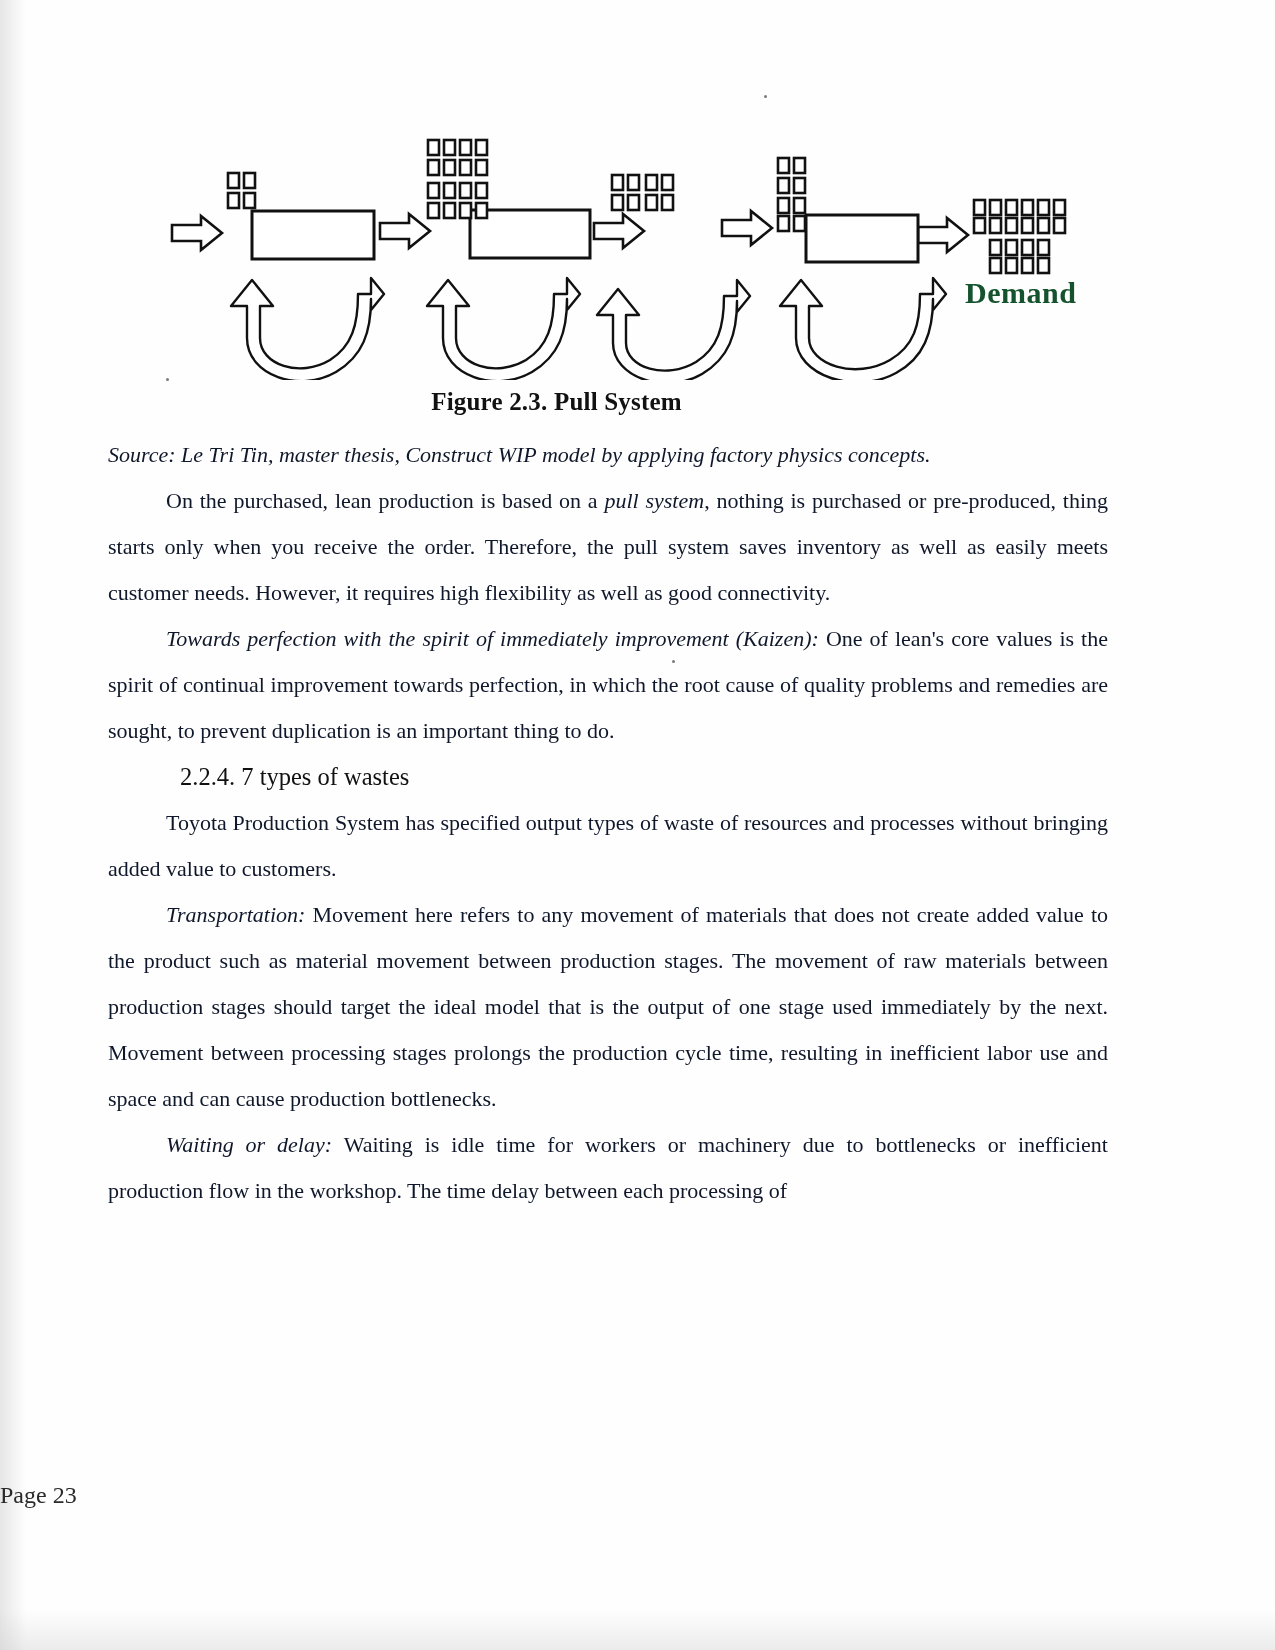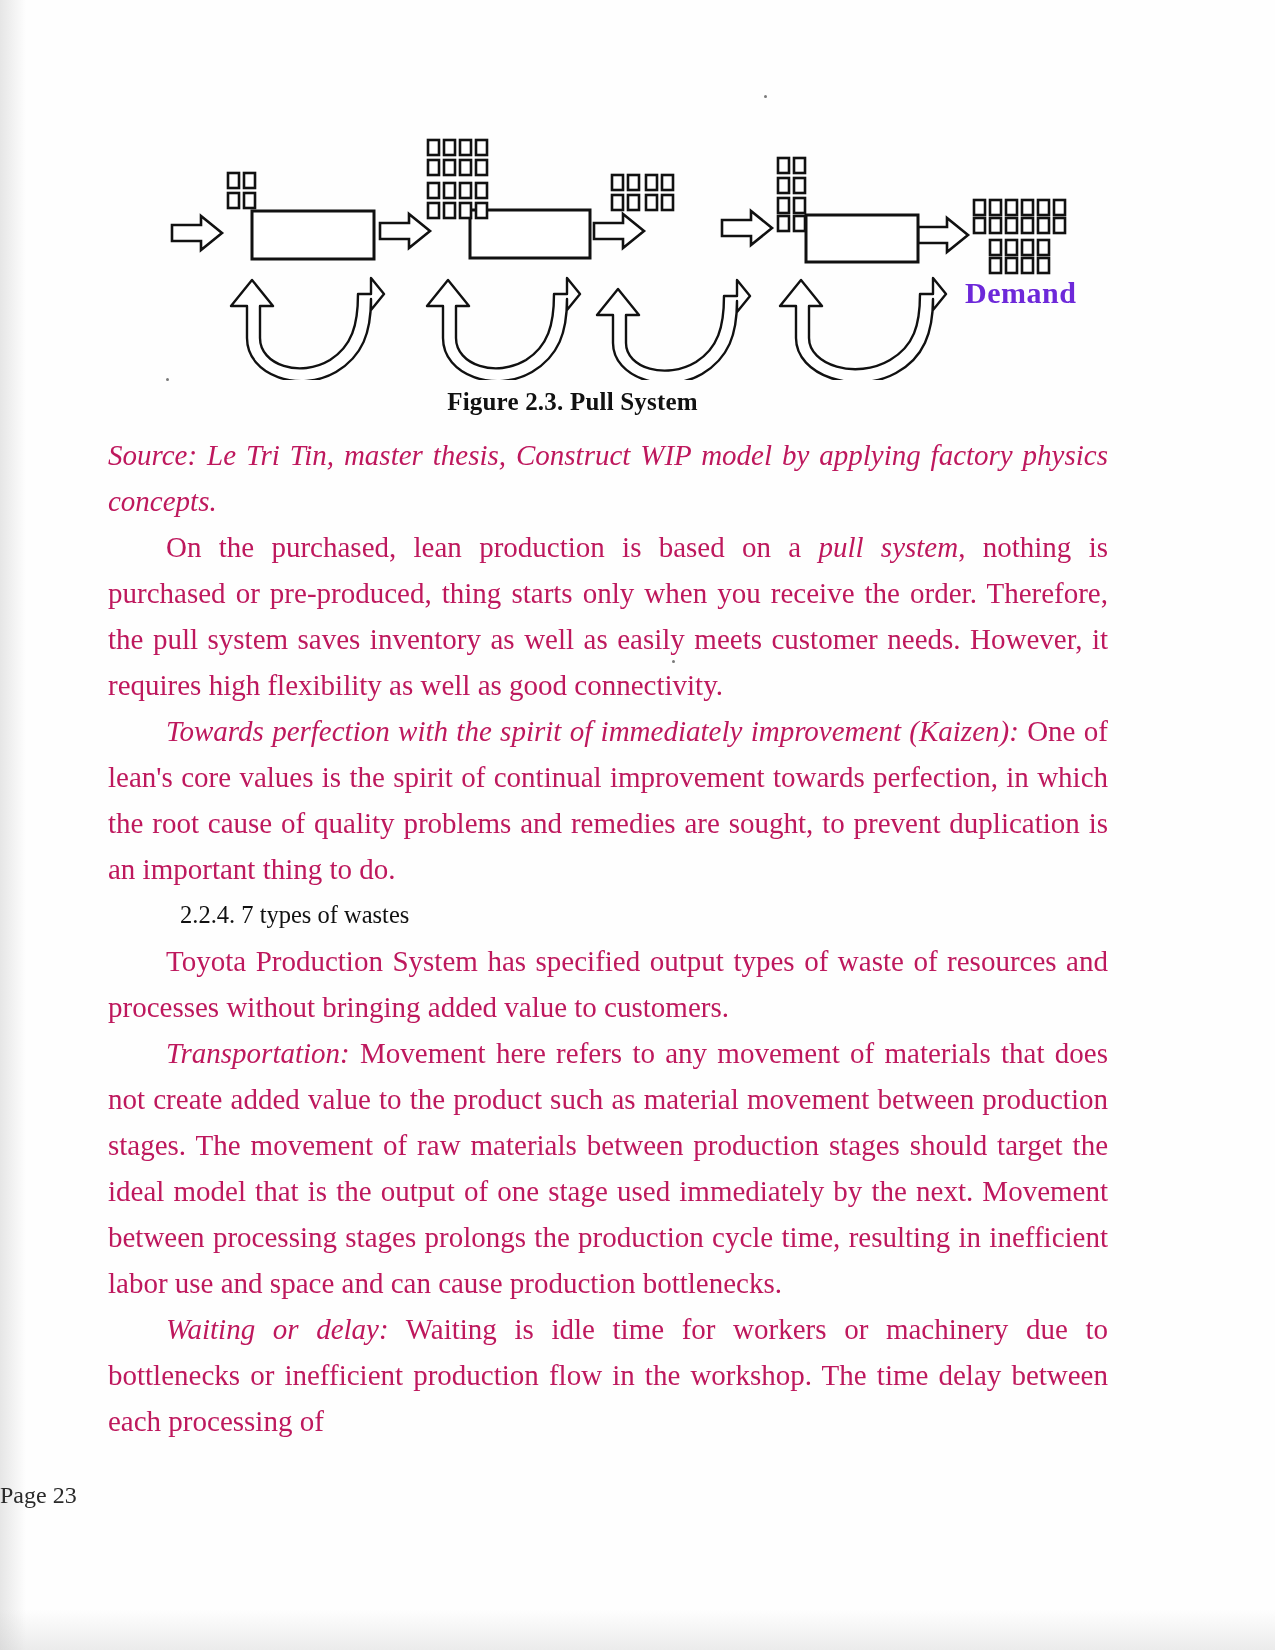--- a/index.html
+++ b/index.html
@@ -29,58 +29,57 @@
   .figure-svg { display: block; }
 
   .demand-label {
     position: absolute;
     left: 965px;
     top: 166px;
     font-family: "Liberation Serif", "DejaVu Serif", serif;
     font-weight: bold;
     font-size: 30px;
     letter-spacing: 0.5px;
-    color: #6d28d9;
+    color: #14532d;
   }
 
   .speck {
     position: absolute;
     width: 3px;
     height: 3px;
     background: #7a7a7a;
     border-radius: 50%;
   }
 
   
   .caption {
     position: absolute;
     left: 0;
     top: 388px;
     width: 1113px;
     text-align: center;
     font-weight: bold;
     font-size: 25px;
     letter-spacing: 0.2px;
-    margin-left: 16px;
   }
 
   .body {
     position: absolute;
     left: 108px;
     top: 432px;
     width: 1000px;
   }
 
   .para {
-    font-size: 29px;
+    font-size: 22px;
     line-height: 46px;
     text-align: justify;
     text-justify: inter-word;
     margin: 0 0 0 0;
-    color: #be185d;
+    color: #0f172a;
   }
   .para.indent { text-indent: 58px; }
   .para.italic-block {
     font-style: italic;
     text-indent: 0;
   }
   .para em { }
 
   .heading {
     font-size: 24.5px;

